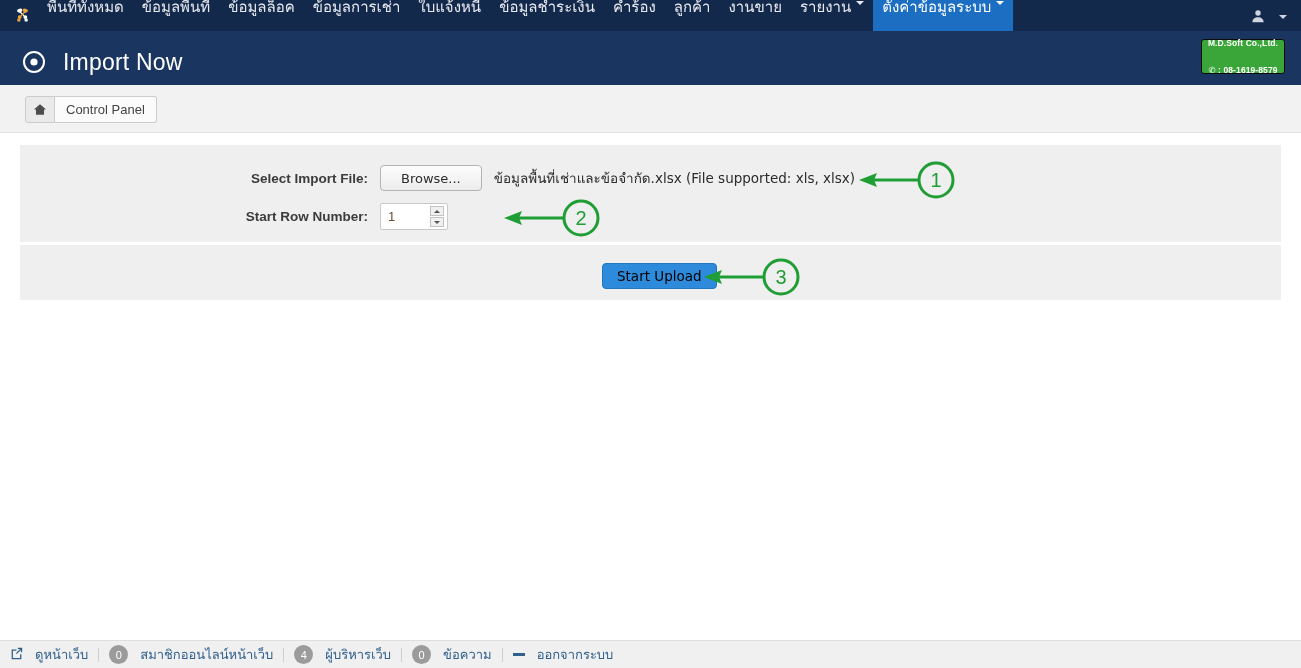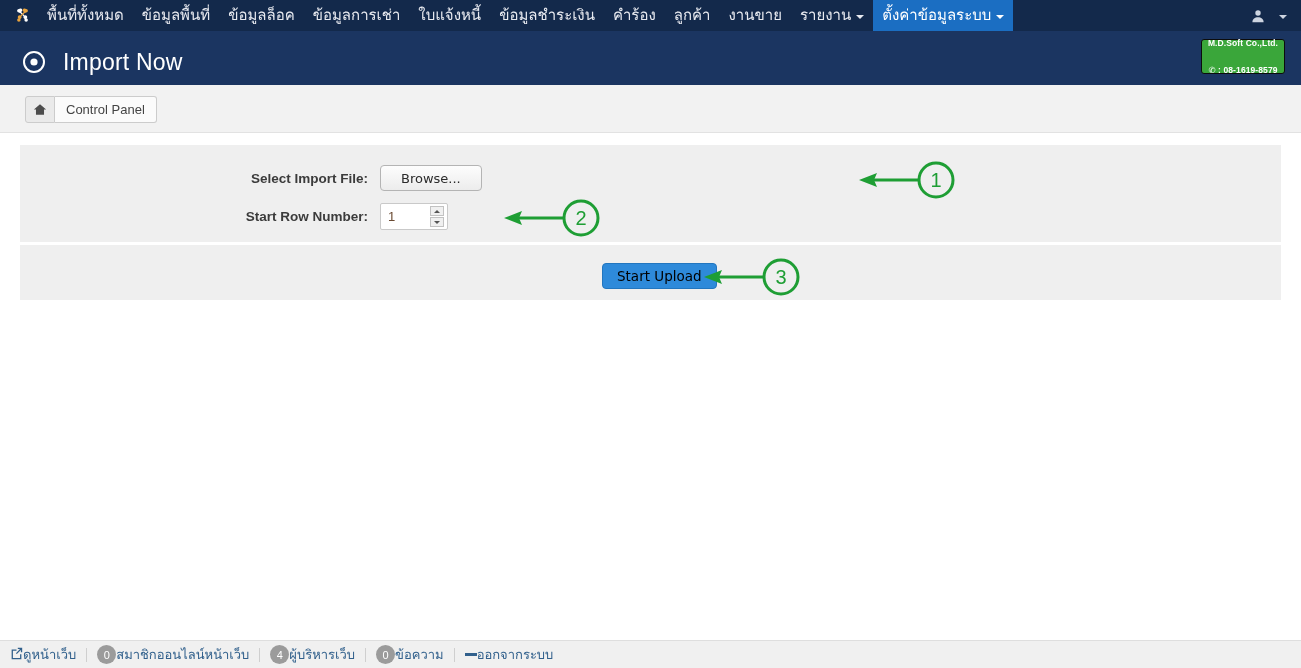--- a/index.html
+++ b/index.html
@@ -18,21 +18,21 @@
     background:#13294b;
     display:flex; align-items:stretch;
   }
   .nav-logo {
     width:38px; display:flex; align-items:center; justify-content:center;
     padding-left:6px;
   }
   .nav-logo svg { display:block; }
   .nav-items { display:flex; align-items:stretch; }
   .nav-item {
-    display:flex; align-items:center; padding:12px 9px;
+    display:flex; align-items:flex-start; padding:0 9px;
     color:#e8eaf0; font-size:15px; line-height:1;
     white-space:nowrap; cursor:pointer;
     font-family:"DejaVu Sans","Liberation Sans",sans-serif;
   }
   .nav-item.active { background:#1b6ec2; color:#ffffff; }
   .caret {
     display:inline-block; margin-left:5px;
     width:0;height:0;border-left:4px solid transparent;
     border-right:4px solid transparent;border-top:4px solid currentColor;
     position:relative; top:1px;
@@ -145,21 +145,21 @@
   .anno svg { display:block; overflow:visible; }
 
   
   .footer {
     position:absolute; left:0; bottom:0; width:1301px; height:28px;
     background:#f0f0f0; border-top:1px solid #dedede;
     display:flex; align-items:center;
   }
   .f-left { display:flex; align-items:center; padding-left:10px; gap:0; }
   .f-item {
-    display:flex; align-items:center; gap:0;
+    display:flex; align-items:center; gap:12px;
     font-size:13px; color:#31608c; cursor:pointer;
     font-family:"DejaVu Sans","Liberation Sans",sans-serif;
     white-space:nowrap;
   }
   .f-sep { width:1px; height:14px; background:#cfcfcf; margin:0 10px; }
   .pill {
     background:#9b9b9b; color:#ffffff; font-size:11px;
     min-width:19px; height:19px; border-radius:10px;
     display:flex; align-items:center; justify-content:center;
     font-family:"Liberation Sans",sans-serif;
@@ -260,20 +260,21 @@
     </div>
     <div class="btn-seg lbl">Control Panel</div>
   </div>
 
   <div class="panel panel-top"></div>
   <div class="panel panel-bottom"></div>
 
   <div class="form-row row1">
     <div class="f-label">Select Import File:</div>
     <div class="browse-btn">Browse...</div>
+    <div class="file-text">ข้อมูลพื้นที่เช่าและข้อจำกัด.xlsx (File supported: xls, xlsx)</div>
   </div>
 
   <div class="form-row row2">
     <div class="f-label">Start Row Number:</div>
     <div class="num-wrap">
       <input type="text" value="1" style="">
       <div class="spin">
         <div>
             <span class="tri-up"></span>
           </div>

